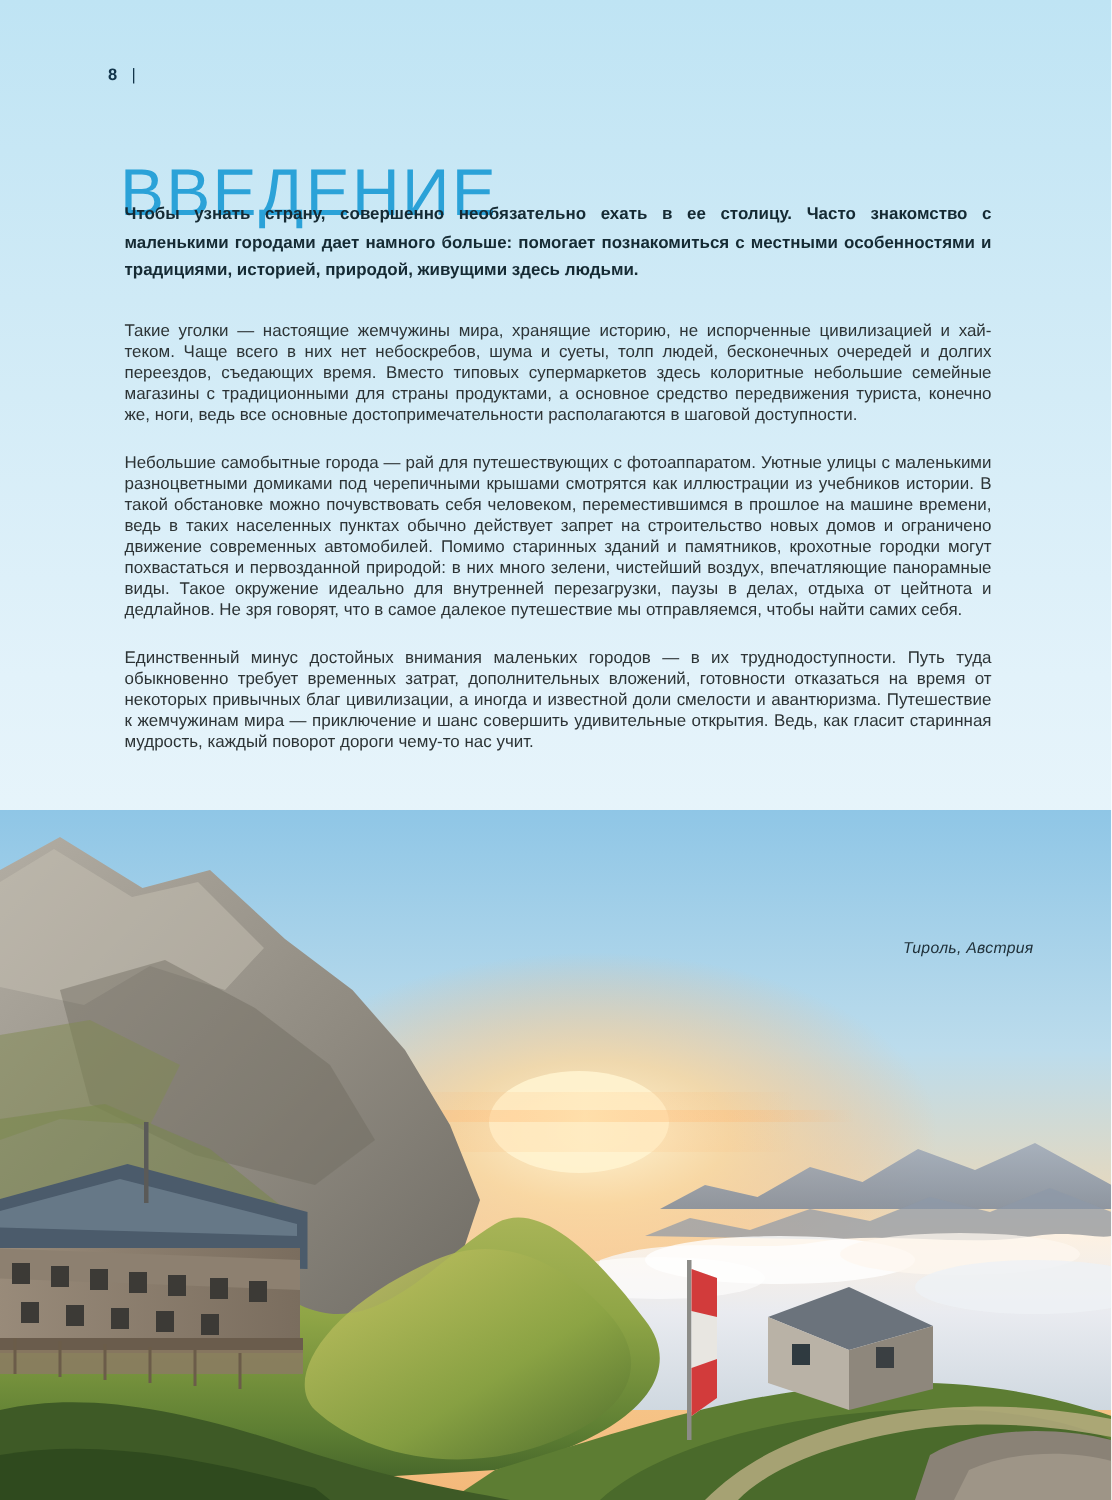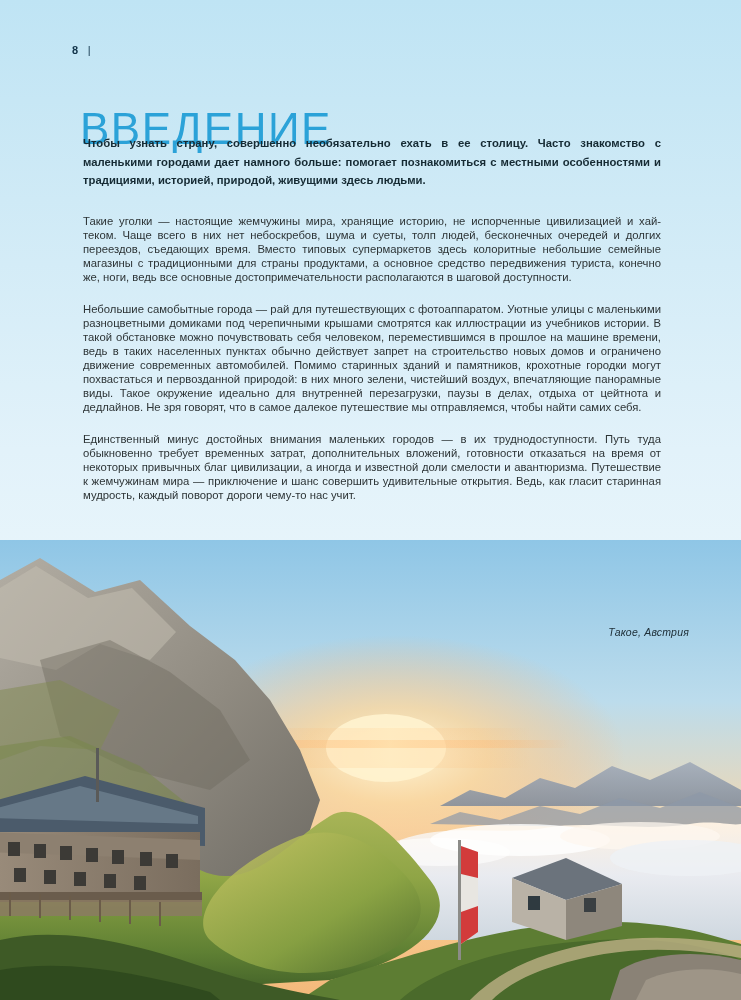--- a/index.html
+++ b/index.html
@@ -243,15 +243,15 @@
       </g>
 
       <path d="M620,430 C650,412 700,410 741,420 L741,460 L610,460 Z" fill="#8a8276"></path>
       <path d="M646,440 C672,428 710,426 741,434 L741,460 L636,460 Z" fill="#a39a8c" opacity="0.8"></path>
 
       <path d="M0,400 C60,386 130,402 200,426 C260,446 300,452 340,460 L0,460 Z" fill="#3e5a26"></path>
       <path d="M0,430 C70,418 140,434 210,452 L220,460 L0,460 Z" fill="#2f4a1e"></path>
     </svg>
   </div>
 
-  <div class="caption">Такое, Австрия</div>
+  <div class="caption">Тироль, Австрия</div>
 
 </div>
 
 </body></html>

